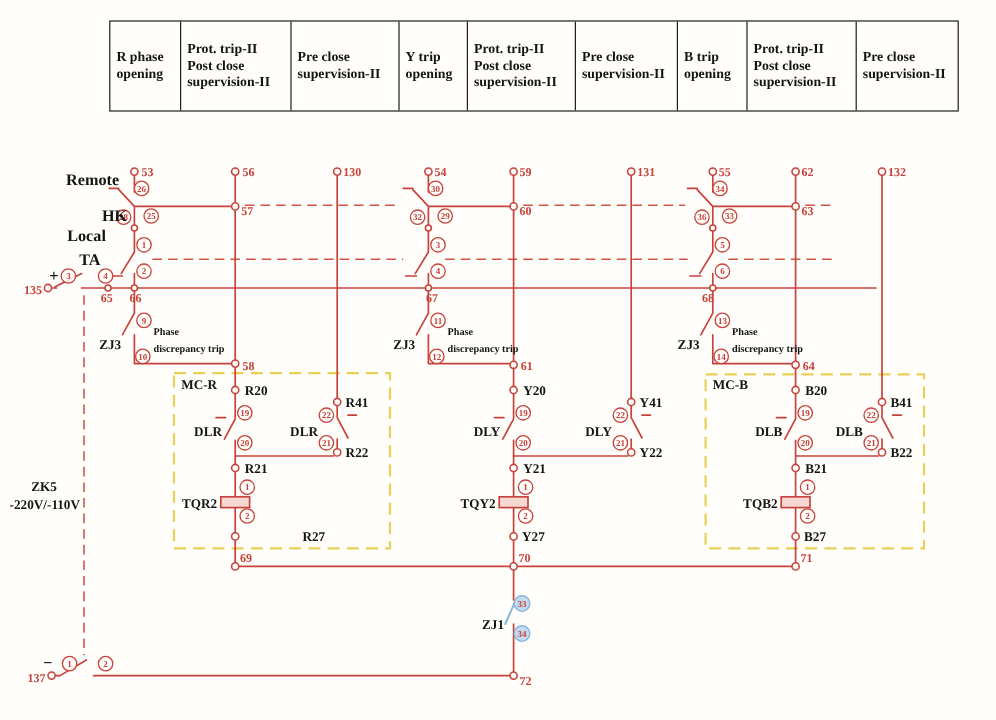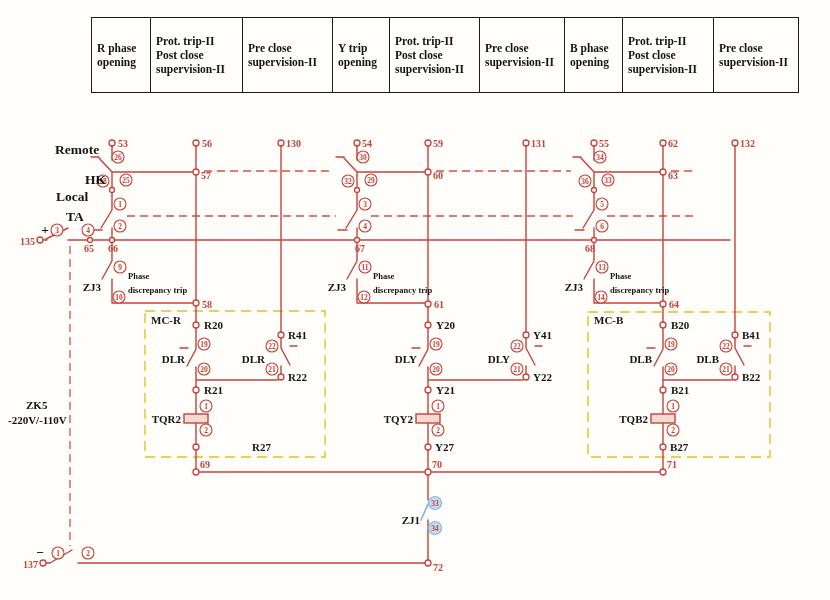--- a/index.html
+++ b/index.html
@@ -53,21 +53,21 @@
     <div class="hc" style="width:90px">
       <span>Prot. trip-II</span>
       <span>Post close</span>
       <span>supervision-II</span>
     </div>
     <div class="hc" style="width:85px">
       <span>Pre close</span>
       <span>supervision-II</span>
     </div>
     <div class="hc" style="width:58px">
-      <span>B phase</span>
+      <span>B trip</span>
       <span>opening</span>
     </div>
     <div class="hc" style="width:91px">
       <span>Prot. trip-II</span>
       <span>Post close</span>
       <span>supervision-II</span>
     </div>
     <div class="hc" style="width:85px">
       <span>Pre close</span>
       <span>supervision-II</span>

